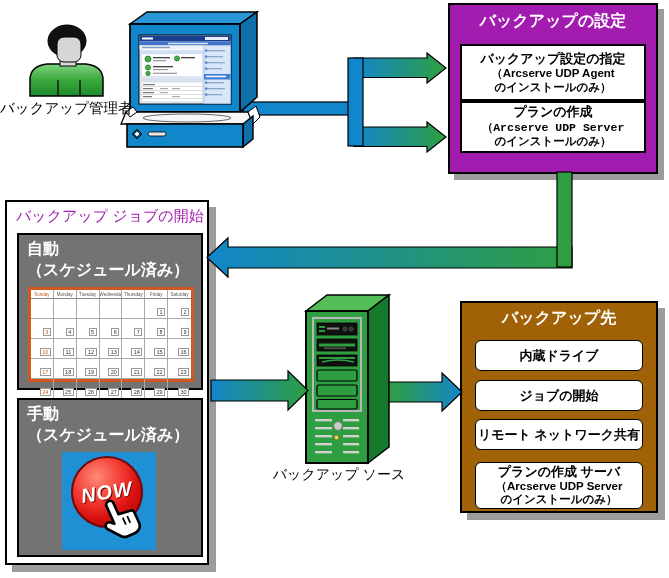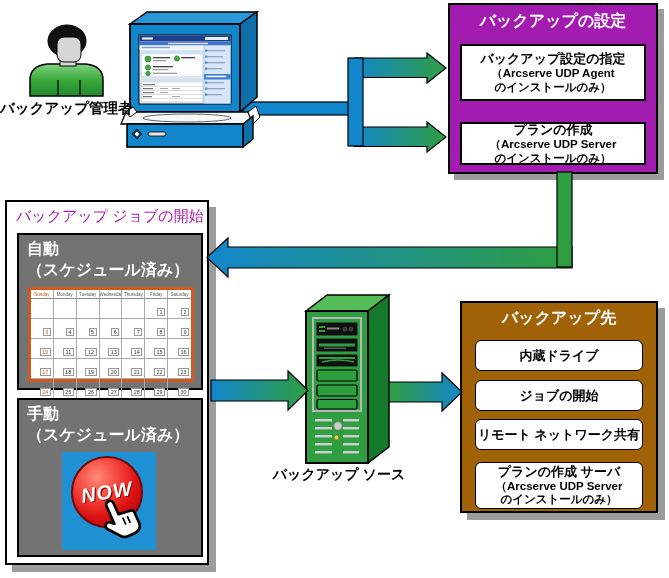--- a/index.html
+++ b/index.html
@@ -11,21 +11,21 @@
   #arrow-svg{z-index:3;}
   .boxlayer{position:absolute;z-index:2;}
 
   
   #settings-box{left:448px;top:3px;width:210px;height:171px;background:#a21caf;
     border:2px solid #000;box-shadow:6px 6px 0 #9c9c9c;}
   #settings-box .box-title{margin-top:6px;text-align:center;color:#fff;font-size:16px;font-weight:bold;}
   .white-card{position:absolute;left:10px;width:186px;background:#fff;border:2px solid #000;
     display:flex;flex-direction:column;align-items:center;justify-content:center;line-height:1.22;}
   #settings-card-1{top:39px;height:57px;}
-  #settings-card-2{top:117px;height:43px;}
+  #settings-card-2{top:96px;height:52px;font-family:Liberation Mono, monospace;}
   .card-l1{font-size:13px;font-weight:bold;color:#000;}
   .card-l2,.card-l3{font-size:11.5px;font-weight:bold;color:#000;}
   .card-l2:empty,.card-l3:empty{display:none;}
 
   
   #job-box{left:5px;top:200px;width:204px;height:365px;background:#fff;
     border:2.5px solid #000;box-shadow:7px 7px 0 #9c9c9c;}
   #job-box .box-title{position:absolute;left:9px;top:5px;color:#a21caf;font-size:15px;font-weight:normal;}
   .blue-panel{position:absolute;left:10px;width:186px;background:#737373;border:2px solid #000;}
   #auto-panel{top:31px;height:157px;}
@@ -58,21 +58,21 @@
     border:2px solid #000;box-shadow:7px 7px 0 #9c9c9c;}
   #dest-box .box-title{margin-top:5px;text-align:center;color:#fff;font-size:16px;font-weight:bold;}
   #dest-box .white-card{left:13px;width:168px;border-width:1.5px;border-radius:6px;}
   #dest-card-1{top:37px;height:31px;}
   #dest-card-2{top:77px;height:31px;}
   #dest-card-3{top:116px;height:31px;}
   #dest-card-4{top:159px;height:47px;line-height:1.18;}
   #dest-box .card-l1{font-size:13px;}
 
   
-  .float-label{position:absolute;z-index:2;color:#000;font-weight:bold;}
+  .float-label{position:absolute;z-index:2;color:#000;font-weight:normal;}
   #admin-label{left:0;top:99px;width:140px;font-size:14.5px;}
   #source-label{left:268px;top:466px;width:142px;font-size:14px;text-align:center;}
 </style>
 </head>
 <body>
 
 <div id="canvas">
 
   <svg id="base-svg" width="669" height="578" viewBox="0 0 669 578">
     <defs>

